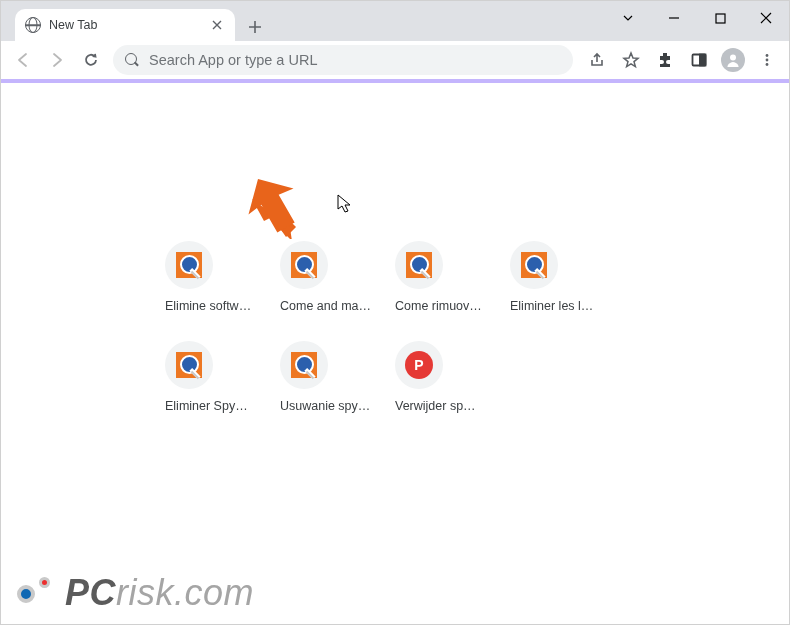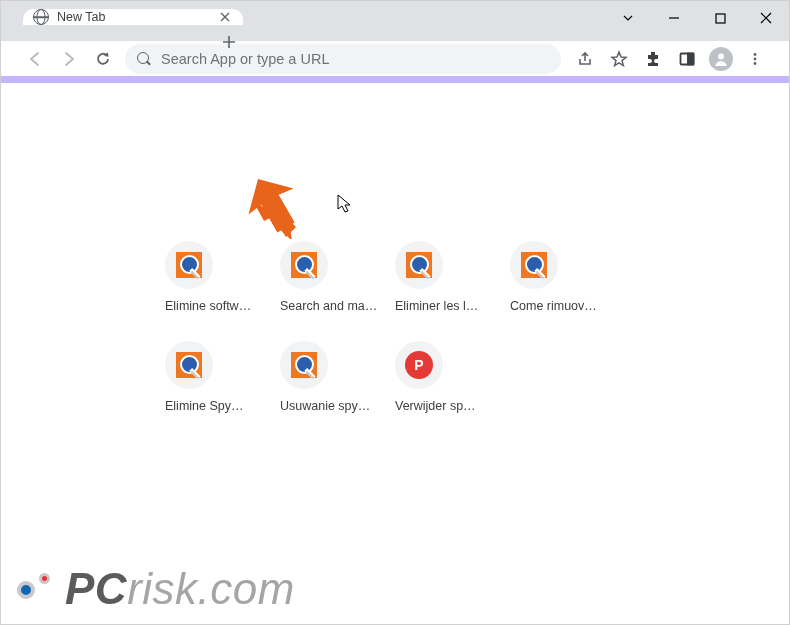--- a/index.html
+++ b/index.html
@@ -17,22 +17,21 @@
     height: 40px;
     background: #dfe1e5;
     display: flex;
     align-items: flex-start;
     position: relative;
   }
   .tab-strip {
     display: flex;
     align-items: flex-end;
     height: 40px;
-    padding-left: 22px;
-    flex-direction: column;
+    padding-left: 14px;
   }
   .tab {
     display: flex;
     align-items: center;
     background: #ffffff;
     height: 32px;
     margin-top: 8px;
     padding: 0 10px 0 10px;
     border-radius: 10px 10px 0 0;
     width: 220px;
@@ -82,24 +81,24 @@
   .window-controls .wc {
     width:46px; height:34px;
     display:flex; align-items:center; justify-content:center;
     color:#000; cursor:pointer;
   }
   .wc svg { stroke:#000; stroke-width:1; fill:none; }
   
   .toolbar {
     height:42px;
     background:#ffffff;
-    border-bottom:7px solid #c4b5fd;
+    border-bottom:4px solid #c4b5fd;
     display:flex;
     align-items:center;
-    padding:0 18px;
+    padding:0 6px;
     gap:2px;
   }
   .tb-icon {
     width:32px; height:32px;
     display:flex; align-items:center; justify-content:center;
     color:#5f6368; cursor:pointer; border-radius:50%;
   }
   .tb-icon.disabled { color:#b9b9b9; cursor:default; }
   .omnibox {
     flex:1;
@@ -213,21 +212,21 @@
     position:absolute; width:18px; height:18px; border-radius:50%;
     border:4px solid #c9c9c9; background:#1068b3;
     left:2px; top:12px;
   }
   .wm-bubble .b2{
     position:absolute; width:11px; height:11px; border-radius:50%;
     border:3px solid #c9c9c9; background:#ec2f2f;
     left:24px; top:4px;
   }
   .wm-text {
-    font-size:44px; font-style:italic; letter-spacing:0.5px;
+    font-size:36px; font-style:italic; letter-spacing:0.5px;
   }
   .wm-text .pc { color:#5b5b5b; font-weight:600; }
   .wm-text .risk { color:#a5a5a5; }
 </style>
 </head>
 <body>
 
 <div class="titlebar">
   <div class="tab-strip">
     <div class="tab">
@@ -338,39 +337,39 @@
     <div class="shortcut">
       <div class="sc-circle">
           <div class="favicon-pcr"></div>
         </div>
       <div class="sc-label">Elimine softw…</div>
     </div>
     <div class="shortcut">
       <div class="sc-circle">
           <div class="favicon-pcr"></div>
         </div>
-      <div class="sc-label">Search and ma…</div>
+      <div class="sc-label">Come and ma…</div>
+    </div>
+    <div class="shortcut">
+      <div class="sc-circle">
+          <div class="favicon-pcr"></div>
+        </div>
+      <div class="sc-label">Come rimuov…</div>
     </div>
     <div class="shortcut">
       <div class="sc-circle">
           <div class="favicon-pcr"></div>
         </div>
       <div class="sc-label">Eliminer les l…</div>
     </div>
     <div class="shortcut">
       <div class="sc-circle">
           <div class="favicon-pcr"></div>
         </div>
-      <div class="sc-label">Come rimuov…</div>
-    </div>
-    <div class="shortcut">
-      <div class="sc-circle">
-          <div class="favicon-pcr"></div>
-        </div>
-      <div class="sc-label">Elimine Spy…</div>
+      <div class="sc-label">Eliminer Spy…</div>
     </div>
     <div class="shortcut">
       <div class="sc-circle">
           <div class="favicon-pcr"></div>
         </div>
       <div class="sc-label">Usuwanie spy…</div>
     </div>
     <div class="shortcut">
       <div class="sc-circle">
         <div class="favicon-letter" style="background:#e53935">P</div>

